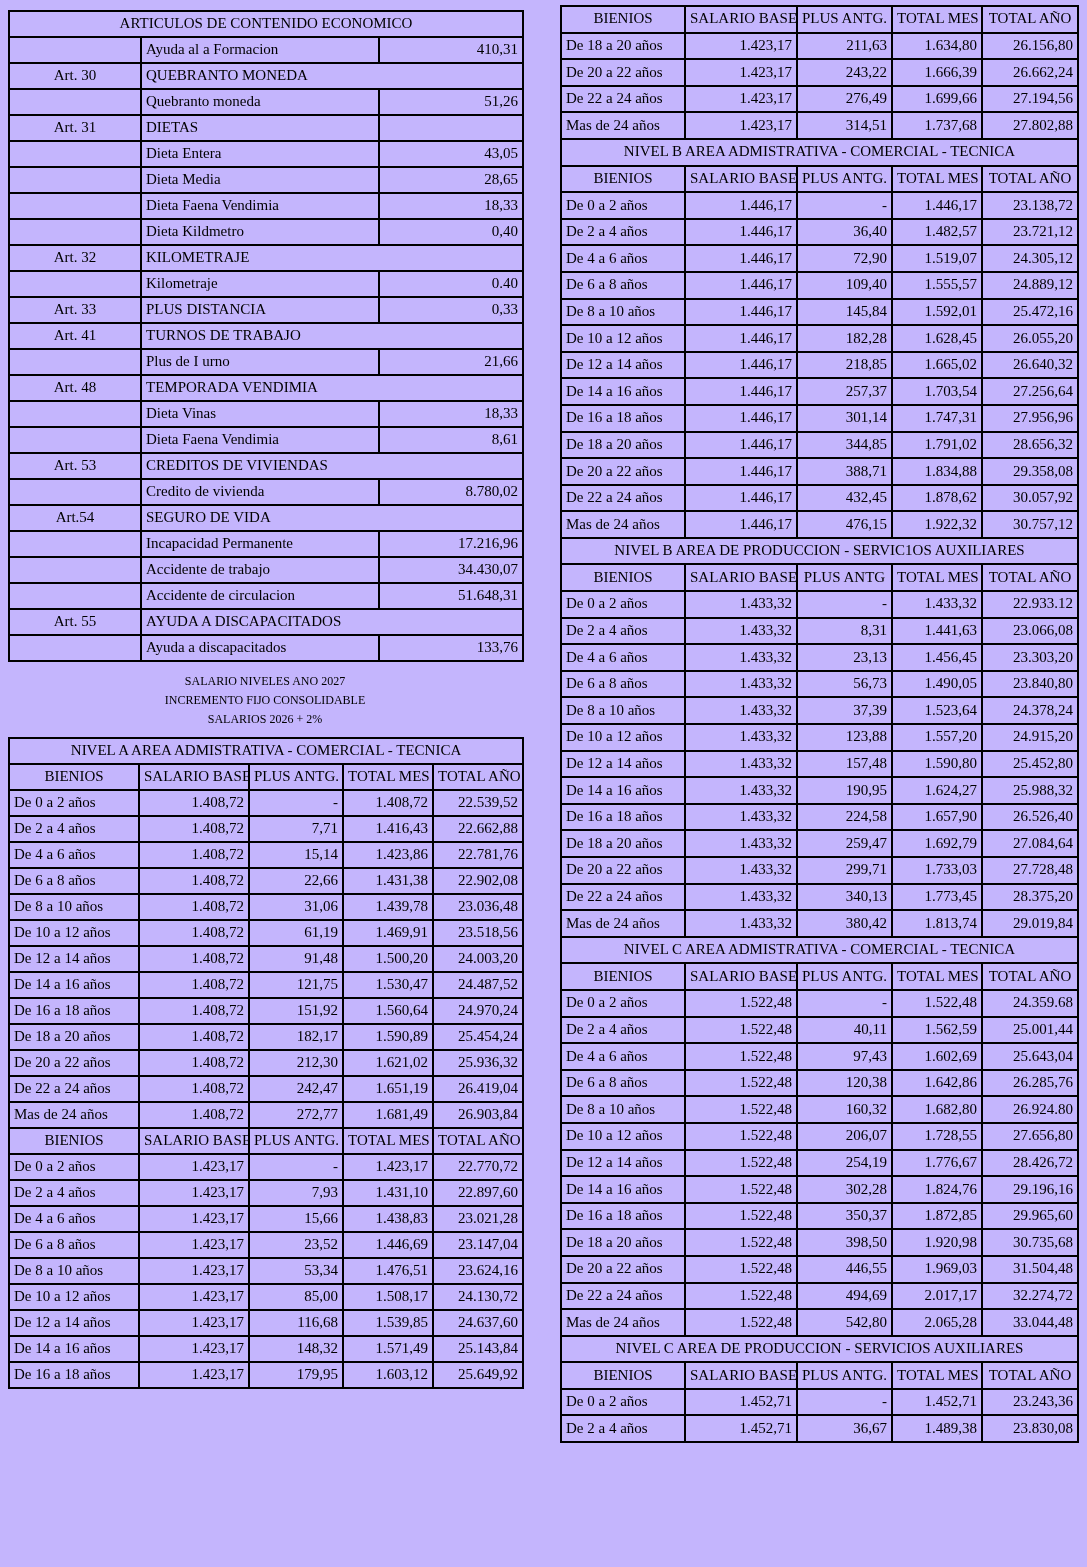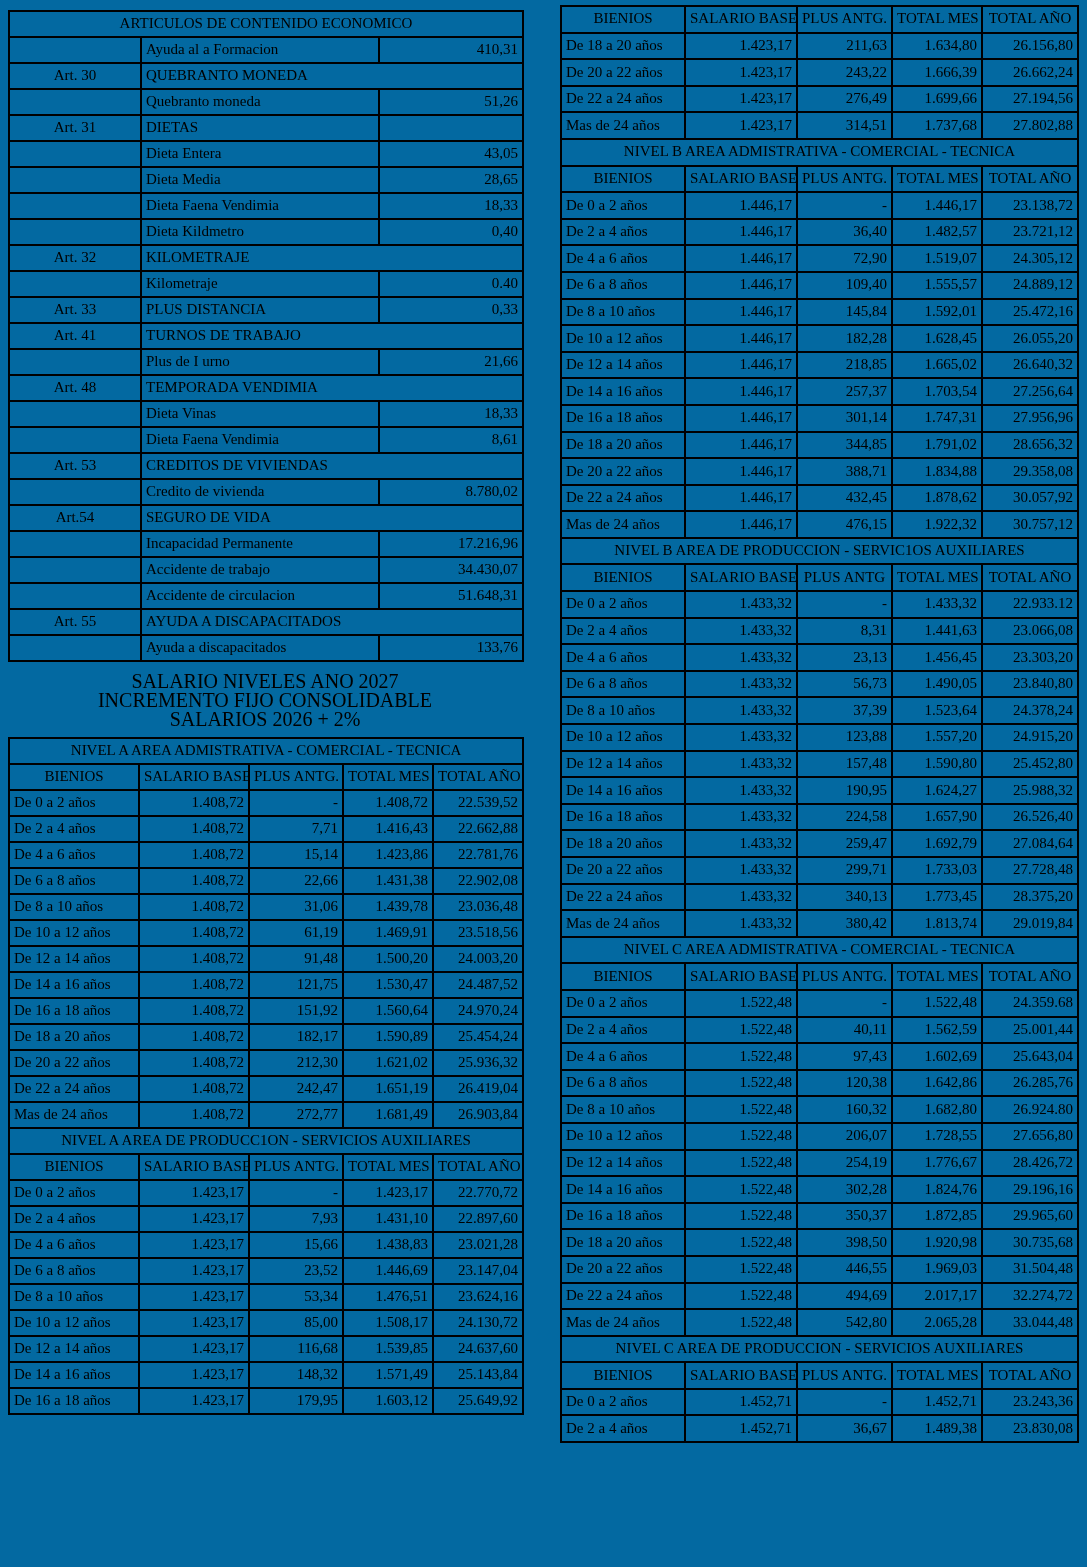--- a/index.html
+++ b/index.html
@@ -1,21 +1,21 @@
 <!DOCTYPE html>
 <html><head>
 <meta charset="utf-8">
 <style>
   * { box-sizing: border-box; }
   html, body { margin: 0; padding: 0; background: #ffffff; }
   .page {
     position: relative;
     width: 1087px;
     height: 1567px;
-    background: #0369a1;
+    background: #c4b5fd;
     color: #000000;
     font-family: "Liberation Serif", "DejaVu Serif", serif;
     overflow: hidden;
   }
   .col { position: absolute; }
   .col-left  { left: 8px;   top: 10px; width: 514px; }
   .col-right { left: 560px; top: 5px;  width: 517px; }
 
   table.doc-table {
     border-collapse: collapse;
@@ -34,21 +34,21 @@
   }
   .col-right table.doc-table td { height: 26.6px; }
 
   td.c-center { text-align: center; }
   td.c-left   { text-align: left; padding-left: 3px; }
   td.c-right  { text-align: right; padding-right: 5px; }
 
   .heading {
     text-align: center;
     margin: 10px 0 8px 0;
-    font-size: 20px;
+    font-size: 12px;
     line-height: 19px;
   }
 </style>
 </head>
 <body>
 
 <div class="page">
 
   <div class="col col-left">
     <table class="doc-table">
@@ -285,23 +285,20 @@
             <td class="c-right">242,47</td>
             <td class="c-right">1.651,19</td>
             <td class="c-right">26.419,04</td>
           </tr>
           <tr>
             <td class="c-left">Mas de 24 años</td>
             <td class="c-right">1.408,72</td>
             <td class="c-right">272,77</td>
             <td class="c-right">1.681,49</td>
             <td class="c-right">26.903,84</td>
-          </tr>
-          <tr>
-            <td class="c-center" colspan="5">NIVEL A AREA DE PRODUCC1ON - SERVICIOS AUXILIARES</td>
           </tr>
           <tr>
             <td class="c-center">BIENIOS</td>
             <td class="c-center">SALARIO BASE</td>
             <td class="c-center">PLUS ANTG.</td>
             <td class="c-center">TOTAL MES</td>
             <td class="c-center">TOTAL AÑO</td>
           </tr>
           <tr>
             <td class="c-left">De 0 a 2 años</td>

